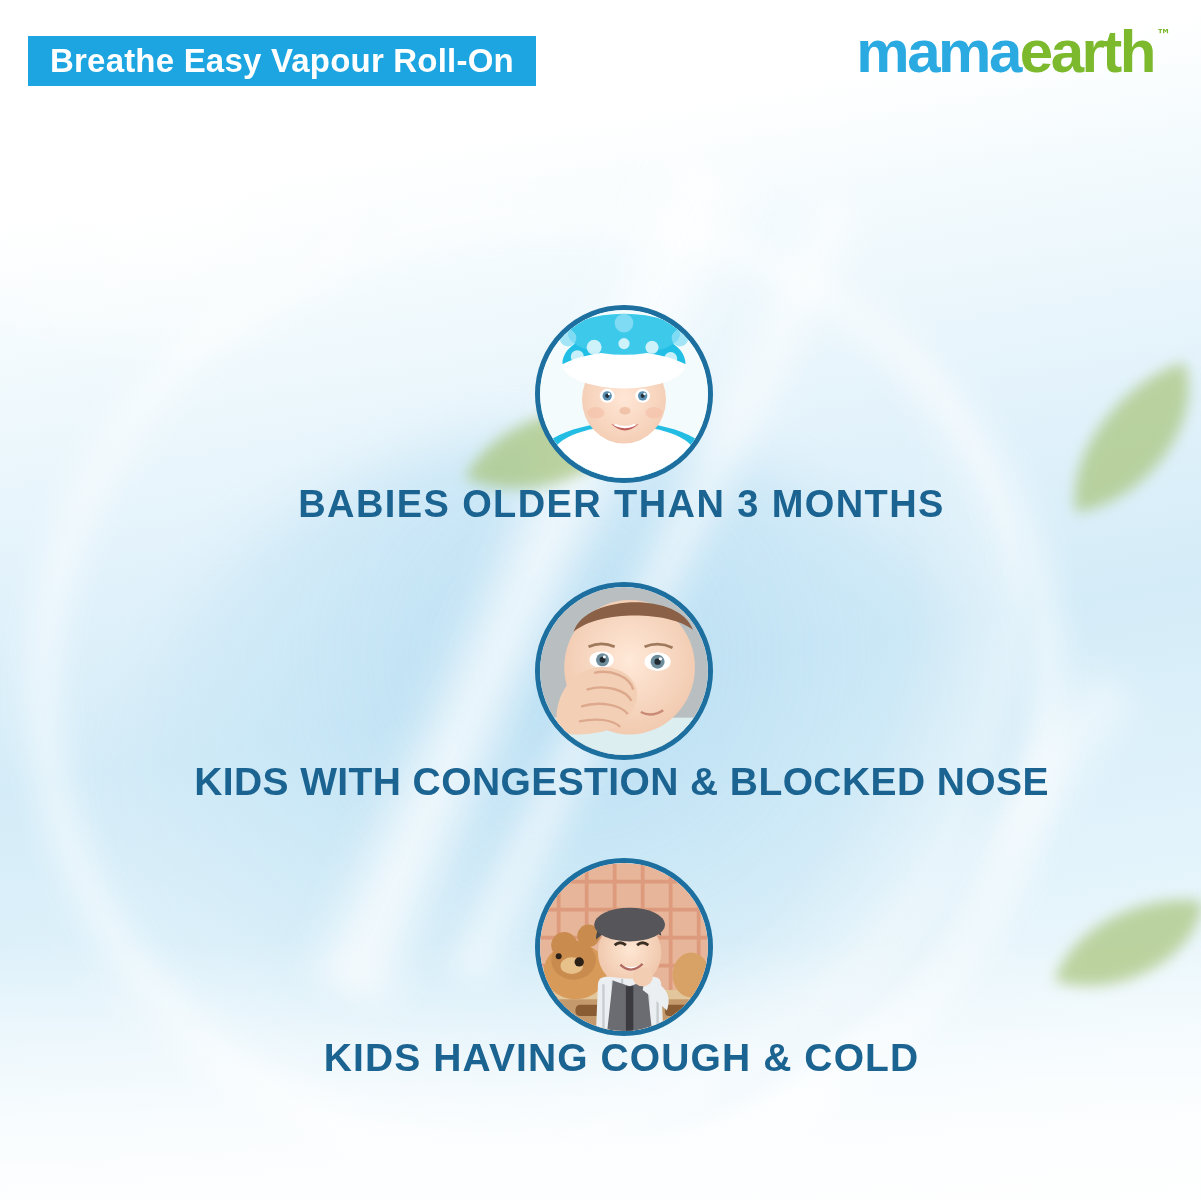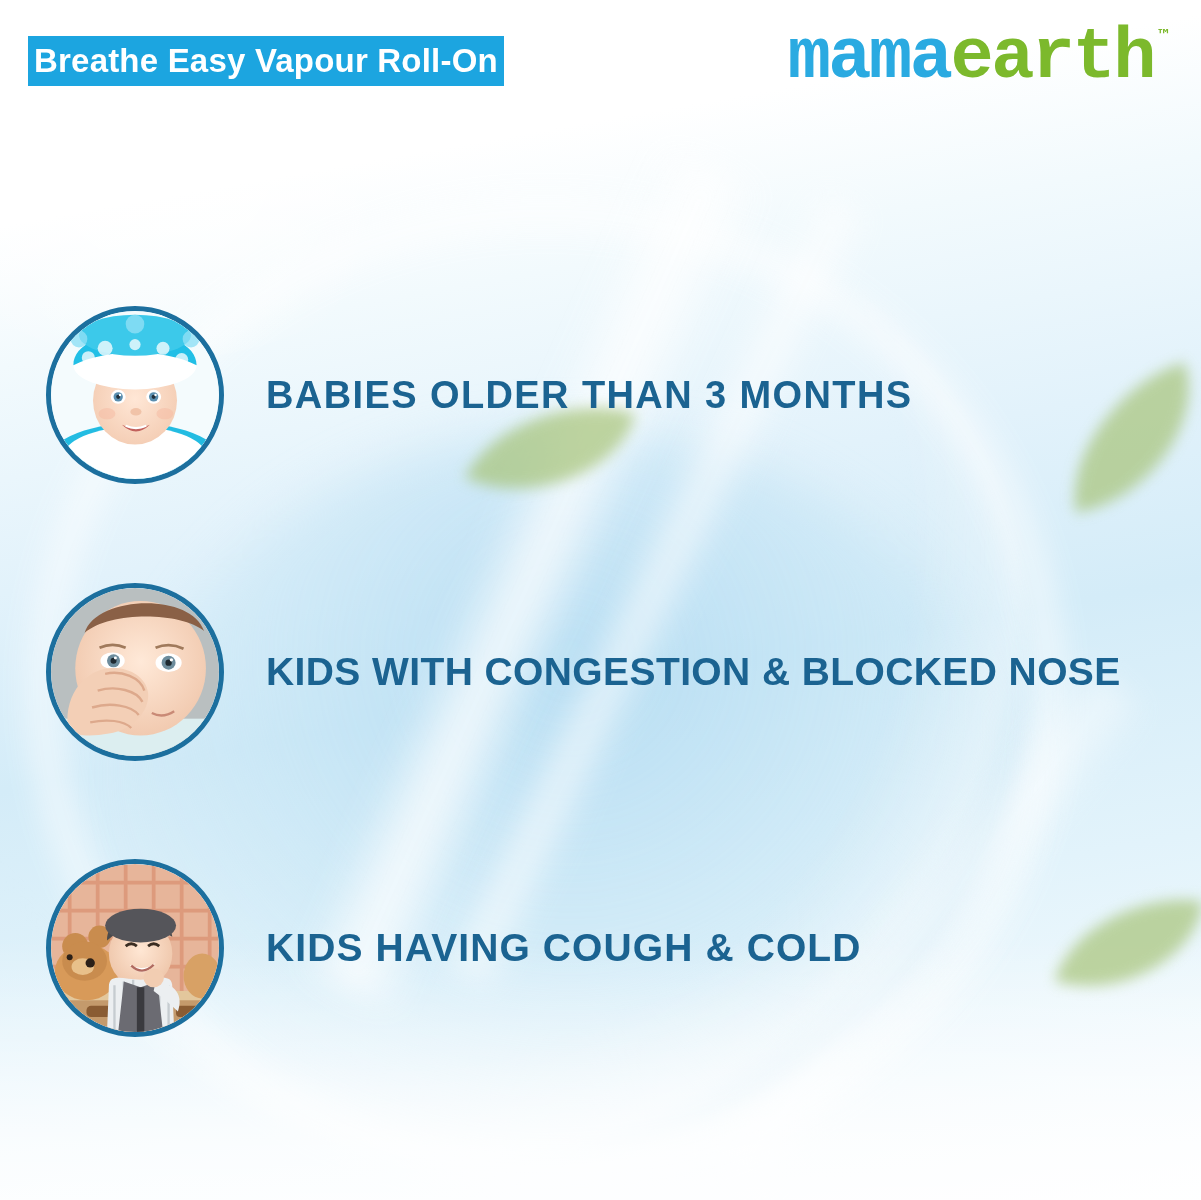--- a/index.html
+++ b/index.html
@@ -48,46 +48,46 @@
     background:linear-gradient(180deg,rgba(255,255,255,0) 0%,rgba(255,255,255,.75) 60%,rgba(255,255,255,.95) 100%);
   }
 
   
   .leaf{position:absolute;filter:blur(7px);opacity:.72;}
   .leaf svg{display:block;}
 
   
   .banner{
     position:absolute;left:28px;top:36px;height:50px;
-    background:#1ca5e0;display:flex;align-items:center;padding:0 6px;
+    background:#1ca5e0;display:flex;align-items:center;padding:0 22px;
   }
   .banner-text{
     color:#ffffff;font-size:33px;font-weight:600;letter-spacing:.2px;white-space:nowrap;
     font-family:"Liberation Sans",sans-serif;
   }
   .logo{
     position:absolute;right:30px;top:22px;display:flex;align-items:flex-start;
   }
   .logo-text{
-    font-family:Liberation Mono, monospace;font-weight:bold;font-size:72px;line-height:1;
+    font-family:Liberation Sans, sans-serif;font-weight:bold;font-size:60px;line-height:1;
     letter-spacing:-2.5px;
   }
   .logo-mama{color:#2aaae1;}
   .logo-earth{color:#7cb92c;}
   .logo-tm{font-size:15px;color:#7cb92c;font-weight:bold;margin-top:4px;margin-left:2px;font-family:"DejaVu Sans",sans-serif;}
 
   
   .title{
     position:absolute;left:0;right:0;top:158px;text-align:center;
     color:#1b6391;font-size:60px;font-weight:bold;letter-spacing:2px;
     font-family:"Liberation Sans",sans-serif;
   }
 
   
-  .row{position:absolute;left:0;width:1201px;height:180px;display:flex;align-items:center;}
+  .row{position:absolute;left:0;width:1201px;height:180px;display:flex;align-items:center;flex-direction:column;}
   .row1{top:305px;}
   .row2{top:582px;}
   .row3{top:858px;}
 
   .photo{
     position:relative;width:178px;height:178px;margin-left:46px;flex:0 0 auto;
     border-radius:50%;border:5px solid #1c6f9e;overflow:hidden;box-sizing:border-box;
     background:#dff0f7;
   }
   .photo .inner{position:absolute;inset:0;overflow:hidden;border-radius:50%;}

